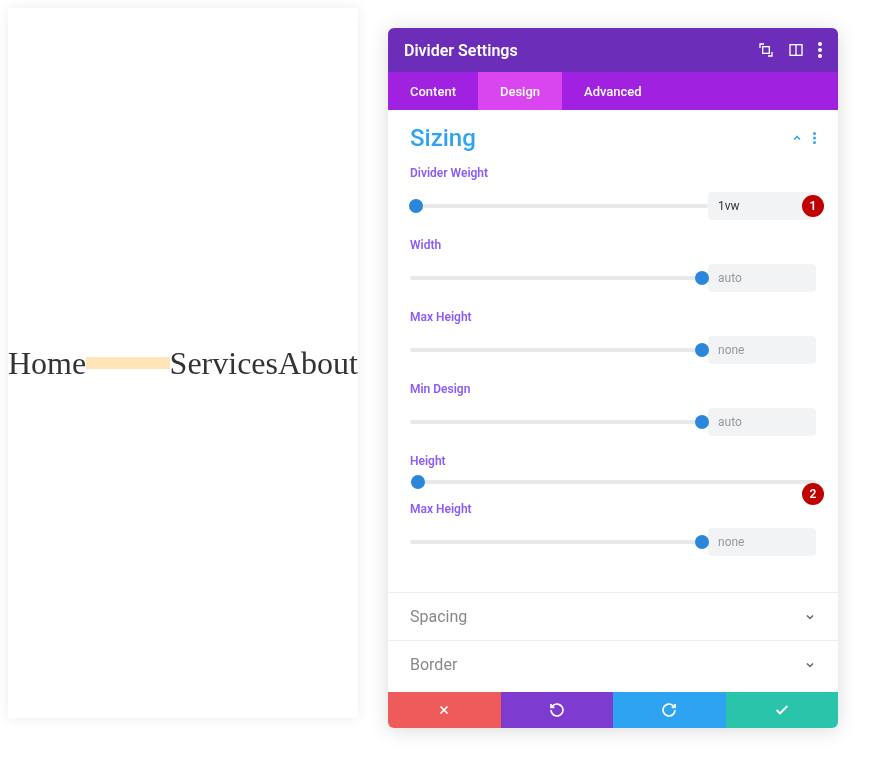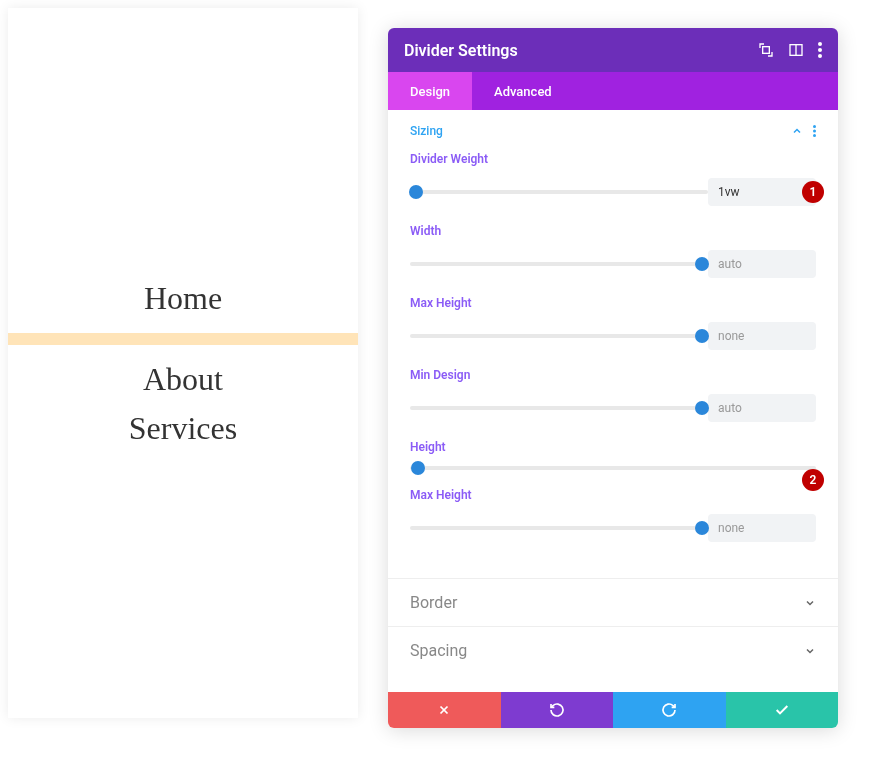--- a/index.html
+++ b/index.html
@@ -7,21 +7,21 @@
 
 .preview-panel {
   position: absolute;
   left: 8px;
   top: 8px;
   width: 350px;
   height: 710px;
   background: #fff;
   box-shadow: 0 0 12px rgba(0,0,0,0.08);
   display: flex;
-  flex-direction: column;
+  flex-direction: row;
   justify-content: center;
   align-items: center;
 }
 .preview-panel .nav-item {
   font-size: 32px;
   color: #333;
   font-weight: 400;
   padding: 6px 0;
   font-family: Georgia, serif;
 }
@@ -86,21 +86,21 @@
 
 .section-open {
   padding: 14px 22px 18px;
 }
 .section-title-row {
   display: flex;
   justify-content: space-between;
   align-items: center;
   margin-bottom: 14px;
 }
-.section-title { color: #2ea3f2; font-size: 12px; font-weight: 500; }
+.section-title { color: #2ea3f2; font-size: 24px; font-weight: 500; }
 .section-title-icons { display: flex; gap: 10px; align-items: center; color: #2ea3f2; }
 
 .control { margin-bottom: 18px; }
 .control-label { font-size: 12px; font-weight: 600; color: #8b5cf6; margin-bottom: 12px; display: block; }
 .control-row { display: flex; align-items: center; position: relative; }
 .slider-track {
   flex: 1;
   height: 4px;
   background: #e8e8e8;
   border-radius: 2px;
@@ -174,22 +174,22 @@
 .footer-btn.save { background: #29c4a9; }
 
 svg { display: block; }
 </style>
 </head>
 <body>
 
 <div class="preview-panel">
   <div class="nav-item">Home</div>
   <div class="divider-bar"></div>
+  <div class="nav-item">Services</div>
   <div class="nav-item">About</div>
-  <div class="nav-item">Services</div>
 </div>
 
 <div class="settings-panel">
 
   <div class="settings-header">
     <div class="title">Divider Settings</div>
     <div class="header-icons">
       <span class="icon">
         <svg width="16" height="16" viewBox="0 0 24 24" fill="none" stroke="#fff" stroke-width="2">
             <rect x="7" y="7" width="10" height="10"></rect>
@@ -206,20 +206,21 @@
         <svg width="4" height="16" viewBox="0 0 4 16" fill="#fff">
             <circle cx="2" cy="2" r="2"></circle>
             <circle cx="2" cy="8" r="2"></circle>
             <circle cx="2" cy="14" r="2"></circle>
           </svg>
       </span>
     </div>
   </div>
 
   <div class="settings-tabs">
+    <div class="tab">Content</div>
     <div class="tab active">Design</div>
     <div class="tab">Advanced</div>
   </div>
 
   <div class="settings-body">
 
     <div class="section-open">
       <div class="section-title-row">
         <span class="section-title">Sizing</span>
         <span class="section-title-icons">
@@ -291,35 +292,35 @@
                 <div class="slider-thumb" style="left: 98%;"></div>
               </div>
               <div class="value-box">none</div>
             </div>
           </div>
         </div>
     </div>
 
     <div id="closed-sections">
         <div class="section-closed">
+          <span>Spacing</span>
+          <span>
+            <svg width="12" height="12" viewBox="0 0 24 24" fill="none" stroke="#666" stroke-width="3">
+              <polyline points="6 9 12 15 18 9"></polyline>
+            </svg>
+          </span>
+        </div>
+        <div class="section-closed">
           <span>Border</span>
           <span>
             <svg width="12" height="12" viewBox="0 0 24 24" fill="none" stroke="#666" stroke-width="3">
               <polyline points="6 9 12 15 18 9"></polyline>
             </svg>
           </span>
         </div>
-        <div class="section-closed">
-          <span>Spacing</span>
-          <span>
-            <svg width="12" height="12" viewBox="0 0 24 24" fill="none" stroke="#666" stroke-width="3">
-              <polyline points="6 9 12 15 18 9"></polyline>
-            </svg>
-          </span>
-        </div>
       </div>
 
   </div>
 
   <div class="footer-bar">
     <div class="footer-btn cancel">
       <svg width="14" height="14" viewBox="0 0 24 24" fill="none" stroke="#fff" stroke-width="3">
           <line x1="18" y1="6" x2="6" y2="18"></line>
           <line x1="6" y1="6" x2="18" y2="18"></line>
         </svg>

